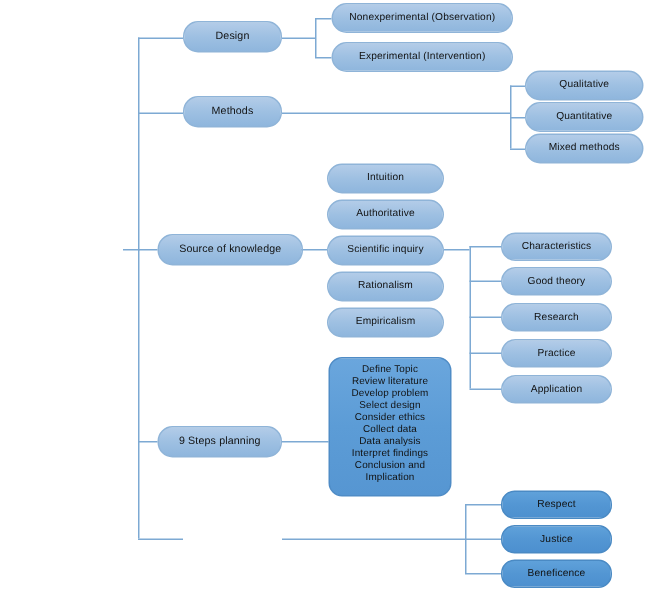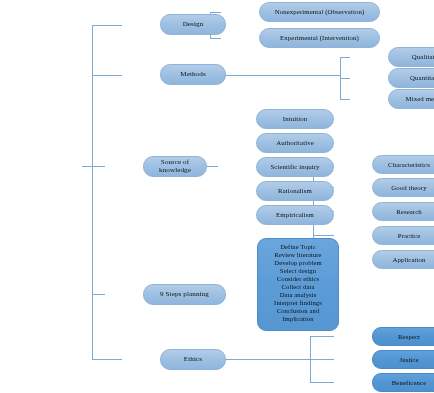--- a/index.html
+++ b/index.html
@@ -7,26 +7,25 @@
        font-family:"Liberation Serif", serif;}
   #canvas{position:relative;width:434px;height:393px;background:#ffffff;}
 
   .node{
     position:absolute;
     box-sizing:border-box;
     display:flex;align-items:center;justify-content:center;
     text-align:center;
     border-radius:10px;
     color:#111111;
-    font-family:Liberation Serif, serif;
+    font-family:Liberation Sans, sans-serif;
     line-height:1.05;
     letter-spacing:0.1px;
     background:linear-gradient(180deg,#b3cce8 0%,#9ec0e2 50%,#8fb6dd 100%);
     border:1px solid #8fb4d8;
-    margin-left:38px;
   }
   .node.root{
     background:linear-gradient(180deg,#7fb0de 0%,#6aa3d6 55%,#5e9bd1 100%);
     border:1px solid #5b93c9;
     color:#ffffff;
     border-radius:12px;
     font-size:7.3px;
   }
   .node.steps{
     background:linear-gradient(180deg,#6aa6dd 0%,#5c9cd6 50%,#5696d2 100%);
@@ -92,23 +91,22 @@
 
   <div class="ln lnh" style="left:188px;top:359px;width:122px;"></div>
   <div class="ln lnv" style="left:310px;top:336px;height:46px;"></div>
   <div class="ln lnh" style="left:310px;top:336px;width:24px;"></div>
   <div class="ln lnh" style="left:310px;top:359px;width:24px;"></div>
   <div class="ln lnh" style="left:310px;top:382px;width:24px;"></div>
 
 
   <div class="node lvl1" style="left:122px;top:14px;width:66px;height:21px;">Design</div>
   <div class="node lvl1" style="left:122px;top:64px;width:66px;height:21px;">Methods</div>
-  <div class="node lvl1" style="left:105px;top:156px;width:64px;height:21px;">Source of knowledge</div>
+  <div class="node lvl1" style="left:105px;top:156px;width:97px;height:21px;">Source of knowledge</div>
   <div class="node lvl1" style="left:105px;top:284px;width:83px;height:21px;text-align:right;">9 Steps planning</div>
-  <div class="node lvl1" style="left:122px;top:349px;width:66px;height:21px;">Ethics</div>
 
   <div class="node lvl2" style="left:221px;top:2px;width:121px;height:20px;">Nonexperimental (Observation)</div>
   <div class="node lvl2" style="left:221px;top:28px;width:121px;height:20px;">Experimental (Intervention)</div>
 
   <div class="node lvl2" style="left:350px;top:47px;width:79px;height:20px;">Qualitative</div>
   <div class="node lvl2" style="left:350px;top:68px;width:79px;height:20px;">Quantitative</div>
   <div class="node lvl2" style="left:350px;top:89px;width:79px;height:20px;">Mixed methods</div>
 
   <div class="node lvl2" style="left:218px;top:109px;width:78px;height:20px;">Intuition</div>
   <div class="node lvl2" style="left:218px;top:133px;width:78px;height:20px;">Authoritative</div>

